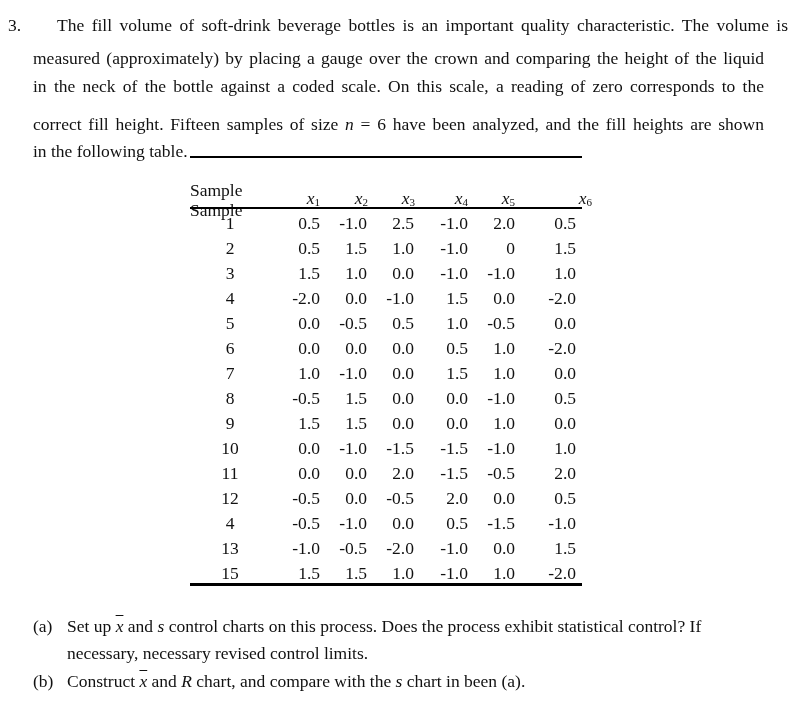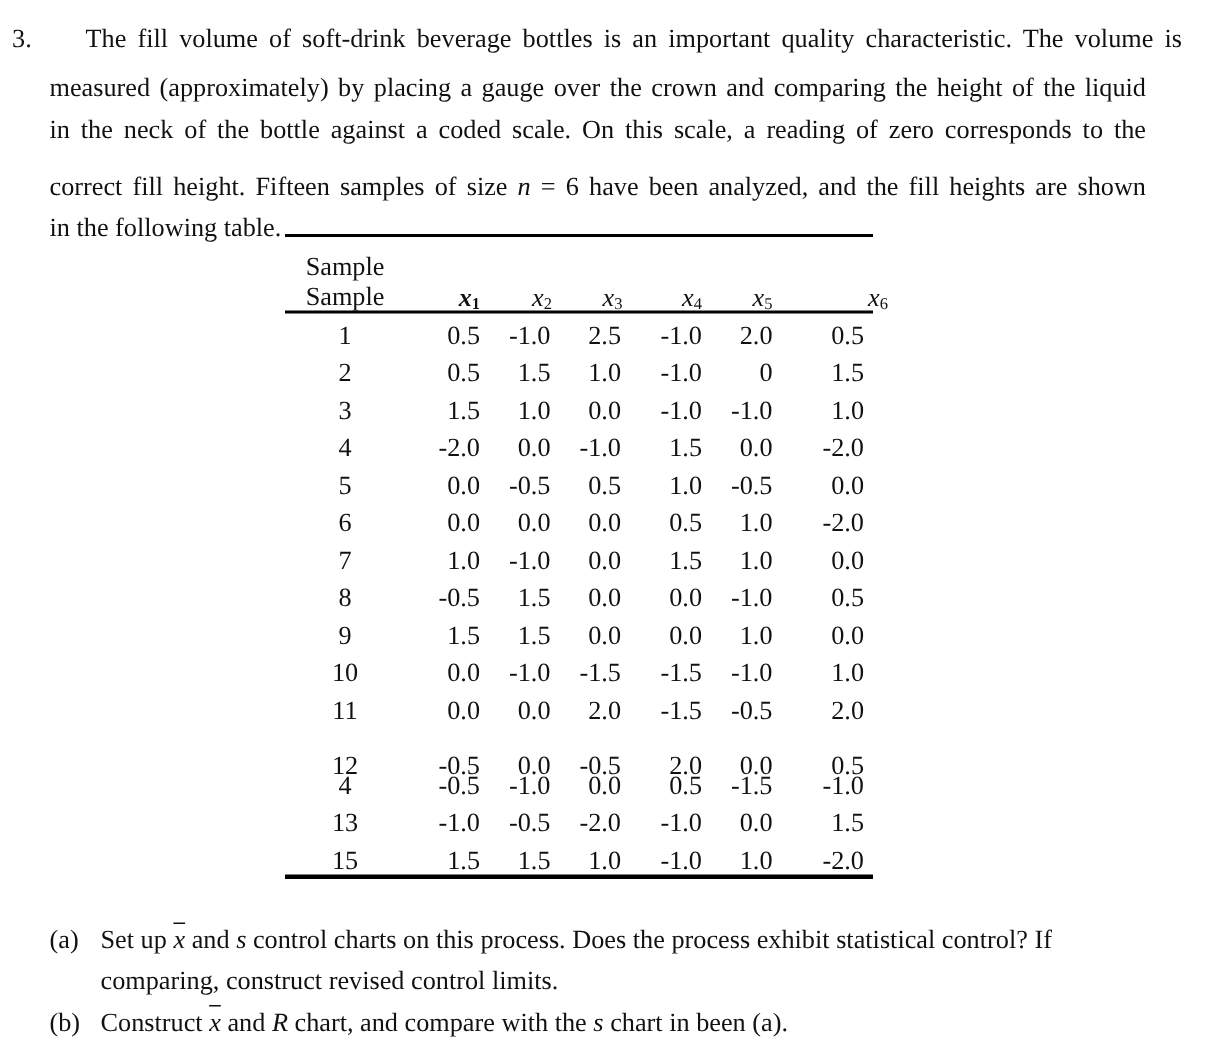--- a/index.html
+++ b/index.html
@@ -16,21 +16,21 @@
   .qnum { position: absolute; left: 8px; top: 15px; line-height: 20px; }
   .justify { display: block; width: 731px; text-align: justify; text-align-last: justify; }
   .it { font-style: italic; }
 
   .table-wrap { position: absolute; left: 190px; top: 156px; width: 392px; }
   .rule { position: absolute; left: 0; width: 392px; background: #000; }
   .rule.top { top: 0; height: 1.5px; }
   .rule.mid { top: 51px; height: 1.5px; }
   .rule.bot { top: 427px; height: 2.5px; }
 
-  .hdr-sample { position: absolute; left: 0; width: 80px; text-align: center; top: 11px; line-height: 20px; }
+  .hdr-sample { position: absolute; left: 0; width: 80px; top: 24px; line-height: 20px; }
   .hdr-x { position: absolute; top: 33px; font-style: italic; text-align: right; width: 40px; line-height: 18px; }
   .hdr-x sub { font-size: 11px; font-style: normal; vertical-align: -2px; }
 
   .row { position: absolute; left: 0; width: 392px; height: 25px; }
   .cell { position: absolute; text-align: right; width: 50px; line-height: 20px; }
   .cell.sn { text-align: center; width: 80px; left: 0; }
 
   .part { position: absolute; left: 33px; white-space: nowrap; line-height: 20px; }
   .part-text { position: absolute; left: 67px; white-space: nowrap; line-height: 20px; }
   .xbar { text-decoration: overline; font-style: italic; }
@@ -54,21 +54,21 @@
   </div>
   <div class="para-line" style="top:130px;margin-top:11px;">in the following table.</div>
 </div>
 
 <div class="table-wrap">
   <div class="rule top"></div>
   <div class="hdr-sample">
     <div>Sample</div>
     <div>Sample</div>
   </div>
-  <div class="hdr-x" style="left:90px;font-weight:bold;"><span>x</span><sub>1</sub></div>
+  <div class="hdr-x" style="left:90px;"><span>x</span><sub>1</sub></div>
   <div class="hdr-x" style="left:138px;"><span>x</span><sub>2</sub></div>
   <div class="hdr-x" style="left:185px;"><span>x</span><sub>3</sub></div>
   <div class="hdr-x" style="left:238px;"><span>x</span><sub>4</sub></div>
   <div class="hdr-x" style="left:285px;"><span>x</span><sub>5</sub></div>
   <div class="hdr-x" style="left:362px;text-align:right;"><span>x</span><sub>6</sub></div>
   <div class="rule mid"></div>
 
   <div id="rows">
       <div class="row" style="top: 57px;">
         <span class="cell sn">1</span>
@@ -162,21 +162,21 @@
       </div>
       <div class="row" style="top: 307px;">
         <span class="cell sn">11</span>
         <span class="cell" style="left: 80px;">0.0</span>
         <span class="cell" style="left: 127px;">0.0</span>
         <span class="cell" style="left: 174px;">2.0</span>
         <span class="cell" style="left: 228px;">-1.5</span>
         <span class="cell" style="left: 275px;">-0.5</span>
         <span class="cell" style="left: 336px;">2.0</span>
       </div>
-      <div class="row" style="top: 344px; text-decoration: underline;">
+      <div class="row" style="top: 332px; text-decoration: underline;">
         <span class="cell sn">12</span>
         <span class="cell" style="left: 80px;">-0.5</span>
         <span class="cell" style="left: 127px;">0.0</span>
         <span class="cell" style="left: 174px;">-0.5</span>
         <span class="cell" style="left: 228px;">2.0</span>
         <span class="cell" style="left: 275px;">0.0</span>
         <span class="cell" style="left: 336px;">0.5</span>
       </div>
       <div class="row" style="top: 357px;">
         <span class="cell sn">4</span>
@@ -206,16 +206,16 @@
         <span class="cell" style="left: 336px;">-2.0</span>
       </div>
     </div>
 
   <div class="rule bot"></div>
 </div>
 
 <div>
   <span class="part" style="top:616px;">(a)</span>
   <span class="part-text" style="top:616px; width:698px;"><span>Set up </span><span class="xbar">x</span><span> and </span><span class="it">s</span><span> control charts on this process. Does the process exhibit statistical control? If</span></span>
-  <span class="part-text" style="top:643px;">comparing, construct revised control limits.</span>
+  <span class="part-text" style="top:643px;">necessary, necessary revised control limits.</span>
   <span class="part" style="top:671px;">(b)</span>
   <span class="part-text" style="top:671px;"><span>Construct </span><span class="xbar">x</span><span> and </span><span class="it">R</span><span> chart, and compare with the </span><span class="it">s</span><span> chart in been (a).</span></span>
 </div>
 
 </body></html>

